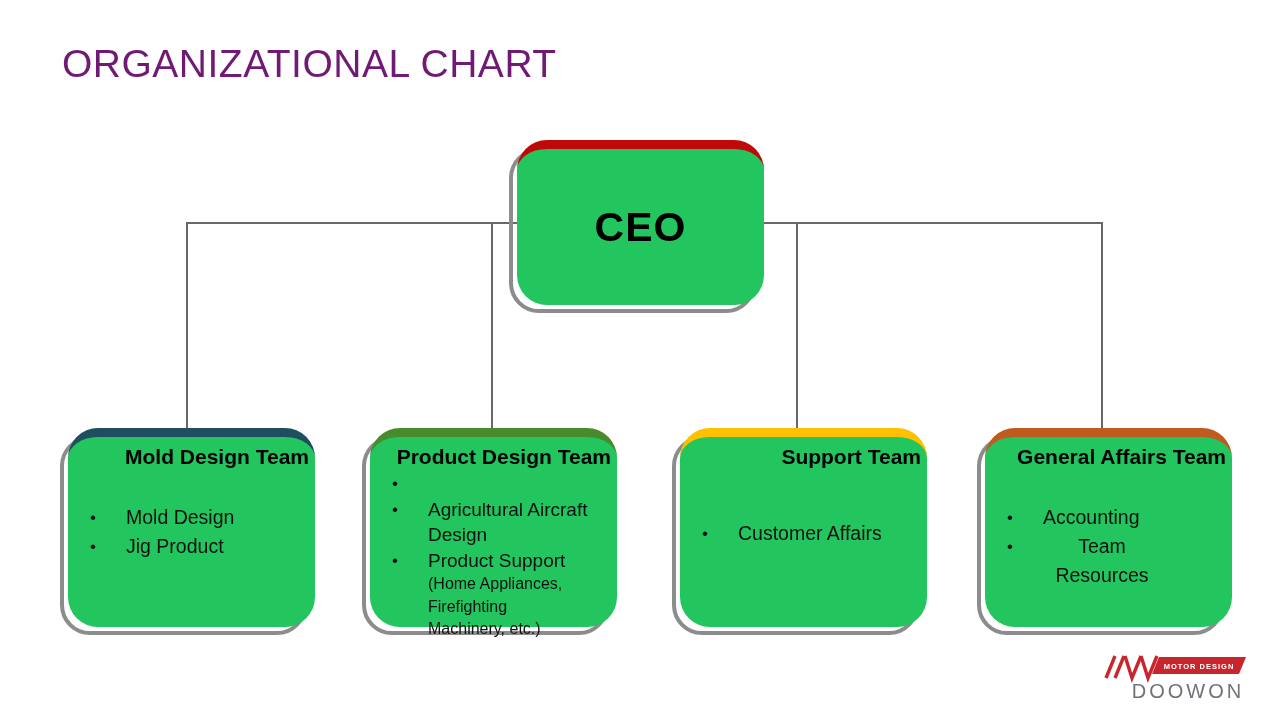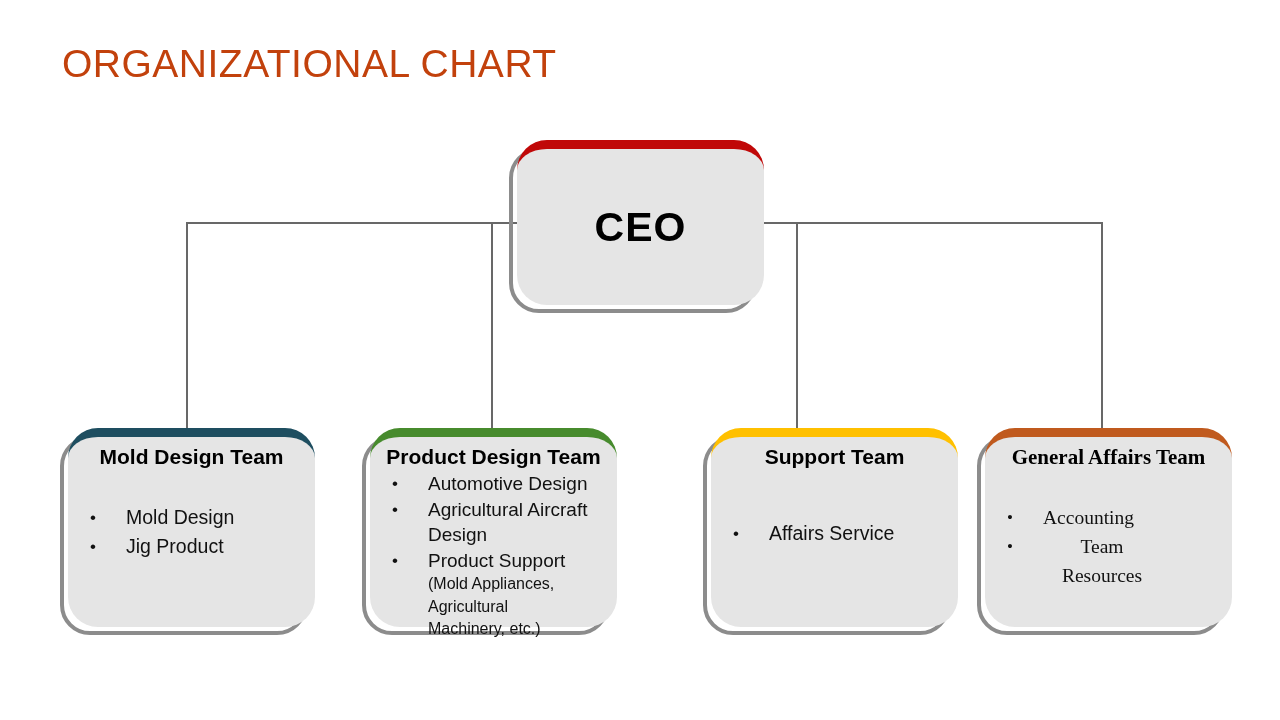--- a/index.html
+++ b/index.html
@@ -3,56 +3,56 @@
 <meta charset="utf-8">
 <style>
   html,body { margin:0; padding:0; background:#fff; }
   body { width:1280px; height:720px; font-family:"Liberation Sans", sans-serif; }
   .slide { position:relative; width:1280px; height:720px; background:#ffffff; overflow:hidden; }
 
   
   .slide-title {
     position:absolute; left:62px; top:42px; margin:0;
     font-size:39px; font-weight:400; letter-spacing:0.5px;
-    color:#c2410c;
+    color:#701a75;
   }
 
   
   .cl { position:absolute; background:#686868; }
   .cl-h1 { left:186px; top:222px; width:332px; height:2px; }
   .cl-h2 { left:762px; top:222px; width:341px; height:2px; }
   .cl-v1 { left:186px;  top:222px; width:2px; height:206px; }
   .cl-v2 { left:491px;  top:222px; width:2px; height:206px; }
   .cl-v3 { left:796px;  top:222px; width:2px; height:206px; }
   .cl-v4 { left:1101px; top:222px; width:2px; height:206px; }
 
   
   .card { position:absolute; width:247px; }
   .card .shadow {
     position:absolute; inset:0;
     transform:translate(-8px,8px);
     border:4px solid #8C8C8C; border-radius:30px;
   }
   .card .face {
     position:absolute; inset:0;
-    background:#e5e5e5; border-radius:30px;
+    background:#22c55e; border-radius:30px;
     border-top:9px solid #999;
   }
   .card-ceo  { left:517px; top:140px; height:165px; }
   .card-ceo .face { display:flex; align-items:center; justify-content:center; }
   .ceo-label { font-size:41px; font-weight:bold; color:#000; letter-spacing:1px; }
 
   .card-team { top:428px; height:199px; }
   .card-mold    { left:68px;  }
   .card-product { left:370px; }
-  .card-support { left:711px; }
-  .card-general { left:985px;font-family:Liberation Serif, serif; }
+  .card-support { left:680px; }
+  .card-general { left:985px; }
 
   .card h2 {
-    margin:8px 6px 0 6px; text-align:center;
+    margin:8px 6px 0 6px; text-align:right;
     font-size:21px; font-weight:bold; color:#000; line-height:24px;
   }
   .card ul { list-style:none; margin:0; padding:0 8px 0 22px; }
   .card li { display:flex; font-size:19.5px; line-height:29px; color:#111; }
   .dot { width:36px; flex:none; font-size:17px; }
   .card-mold ul    { margin-top:34px; }
   .card-support ul { margin-top:50px; }
   .card-general ul { margin-top:34px; }
   .card-general .btext { max-width:118px;text-align:center; }
 
@@ -104,42 +104,41 @@
     </div>
   </section>
 
   <section class="card card-team card-product">
     <div class="shadow"></div>
     <div class="face" style="border-top-color: rgb(71, 139, 45);">
       <h2>Product Design Team</h2>
       <ul>
         <li>
           <span class="dot">•</span>
-          <span class="btext">Automotive Design</span>
         </li>
         <li>
           <span class="dot">•</span>
           <span class="btext">Agricultural Aircraft Design</span>
         </li>
         <li>
           <span class="dot">•</span>
-          <span class="btext"><span>Product Support</span><span class="note">(Mold Appliances, Agricultural Machinery, etc.)</span></span>
+          <span class="btext"><span>Product Support</span><span class="note">(Home Appliances, Firefighting Machinery, etc.)</span></span>
         </li>
       </ul>
     </div>
   </section>
 
   <section class="card card-team card-support">
     <div class="shadow"></div>
     <div class="face" style="border-top-color: rgb(255, 192, 0);">
       <h2>Support Team</h2>
       <ul>
         <li>
           <span class="dot">•</span>
-          <span class="btext">Affairs Service</span>
+          <span class="btext">Customer Affairs</span>
         </li>
       </ul>
     </div>
   </section>
 
   <section class="card card-team card-general">
     <div class="shadow"></div>
     <div class="face" style="border-top-color: rgb(192, 90, 30);">
       <h2>General Affairs Team</h2>
       <ul>
@@ -148,14 +147,27 @@
           <span class="btext">Accounting</span>
         </li>
         <li>
           <span class="dot">•</span>
           <span class="btext">Team Resources</span>
         </li>
       </ul>
     </div>
   </section>
 
+  <div class="logo">
+    <svg viewBox="0 0 150 58" width="150" height="58">
+      <g stroke="#C9252D" stroke-width="3.4" fill="none">
+        <path d="M10 33 L19 11"></path>
+        <path d="M19 33 L28 11"></path>
+        <path d="M29 11 L36 33 L45 11"></path>
+        <path d="M45 11 L52 33 L61 11"></path>
+      </g>
+      <polygon points="63,12 150,12 143,29 56,29" fill="#C9252D"></polygon>
+      <text class="tagline" x="103" y="23.5" fill="#ffffff" font-size="7.5" text-anchor="middle">MOTOR DESIGN</text>
+      <text class="company" x="92" y="53" fill="#6F7378" font-size="20" text-anchor="middle">DOOWON</text>
+    </svg>
+  </div>
 
 </div>
 
 </body></html>

